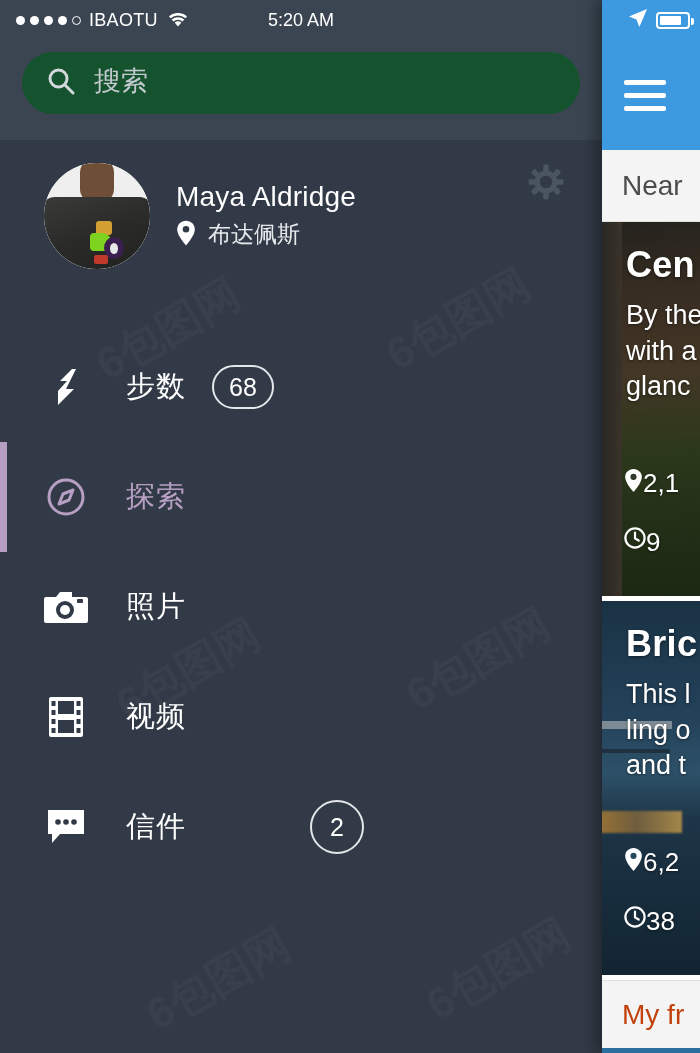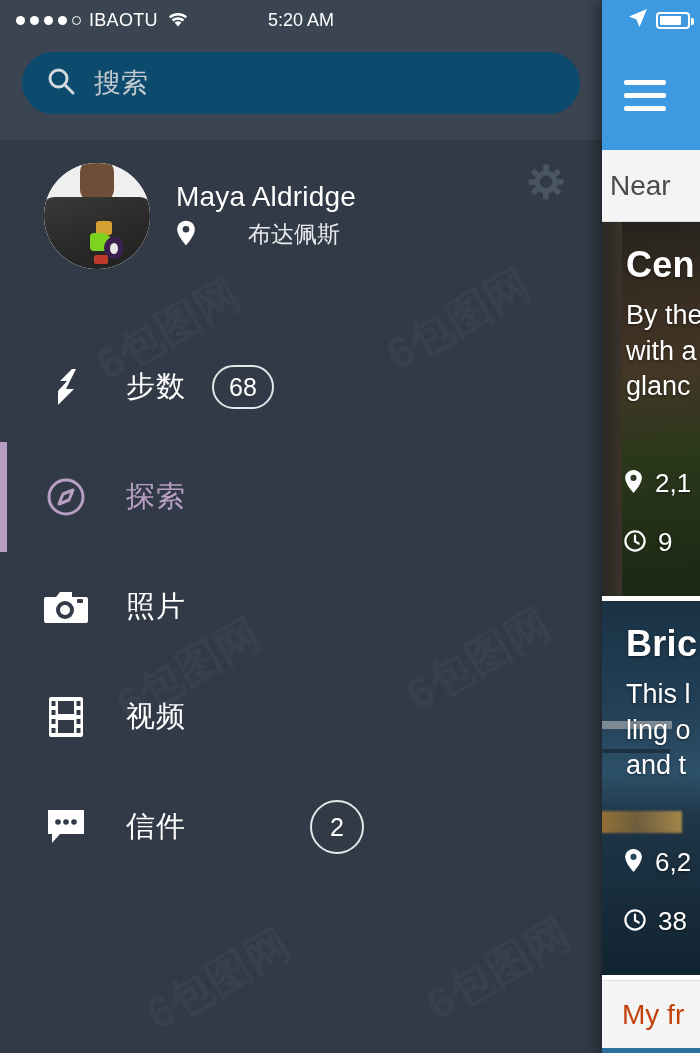--- a/index.html
+++ b/index.html
@@ -61,25 +61,26 @@
     height: 100px;
     background: #3a4551;
     display: flex;
     align-items: center;
     padding: 0 22px 14px 22px;
   }
   .search-box {
     flex: 1;
     height: 62px;
     border-radius: 31px;
-    background: #0c4a6e;
+    background: #14532d;
     display: flex;
     align-items: center;
     padding: 4px 24px;
     gap: 18px;
+    font-family: Liberation Mono, monospace;
   }
   .search-ico { flex: 0 0 auto; }
   .search-text {
     font-size: 27px;
     color: #c3c9cf;
     line-height: 1;
   }
 
   
   .profile {
@@ -132,21 +133,21 @@
     line-height: 1.05;
     font-weight: 400;
     letter-spacing: .2px;
   }
   .ploc {
     margin-top: 8px;
     display: flex;
     align-items: center;
     gap: 12px;
   }
-  .ploc-text { font-size: 23px; color: #e6e9ec; margin-left: 40px; }
+  .ploc-text { font-size: 23px; color: #e6e9ec; }
 
   .gear-btn {
     position: absolute;
     right: 38px;
     top: 24px;
     width: 36px; height: 36px;
     opacity: .85;
   }
 
   
@@ -264,21 +265,21 @@
     border-radius: 2px;
     margin-bottom: 8px;
   }
   .hamburger span:last-child { margin-bottom: 0; }
 
   .peek-tabbar {
     height: 72px;
     background: #f4f4f4;
     display: flex;
     align-items: center;
-    padding-left: 8px;
+    padding-left: 20px;
     border-bottom: 1px solid #e0e0e0;
   }
   .peek-tabbar .tt {
     font-size: 28px;
     color: #4b4b4b;
     white-space: nowrap;
   }
 
   .card {
     position: relative;
@@ -341,22 +342,21 @@
     width: 300px;
   }
   .card-meta {
     position: absolute;
     left: 22px;
     bottom: 26px;
     color: #ffffff;
   }
   .meta-row {
     display: flex;
-    align-items: center;
-    gap: 12px;
+    align-items: flex-start;
     margin-bottom: 12px;
     white-space: nowrap;
     margin-top: 28px;
   }
   .meta-row .mtxt {
     font-size: 26px;
     text-shadow: 0 1px 3px rgba(0,0,0,.5);
   }
   .peek-bottombar {
     height: 68px;

